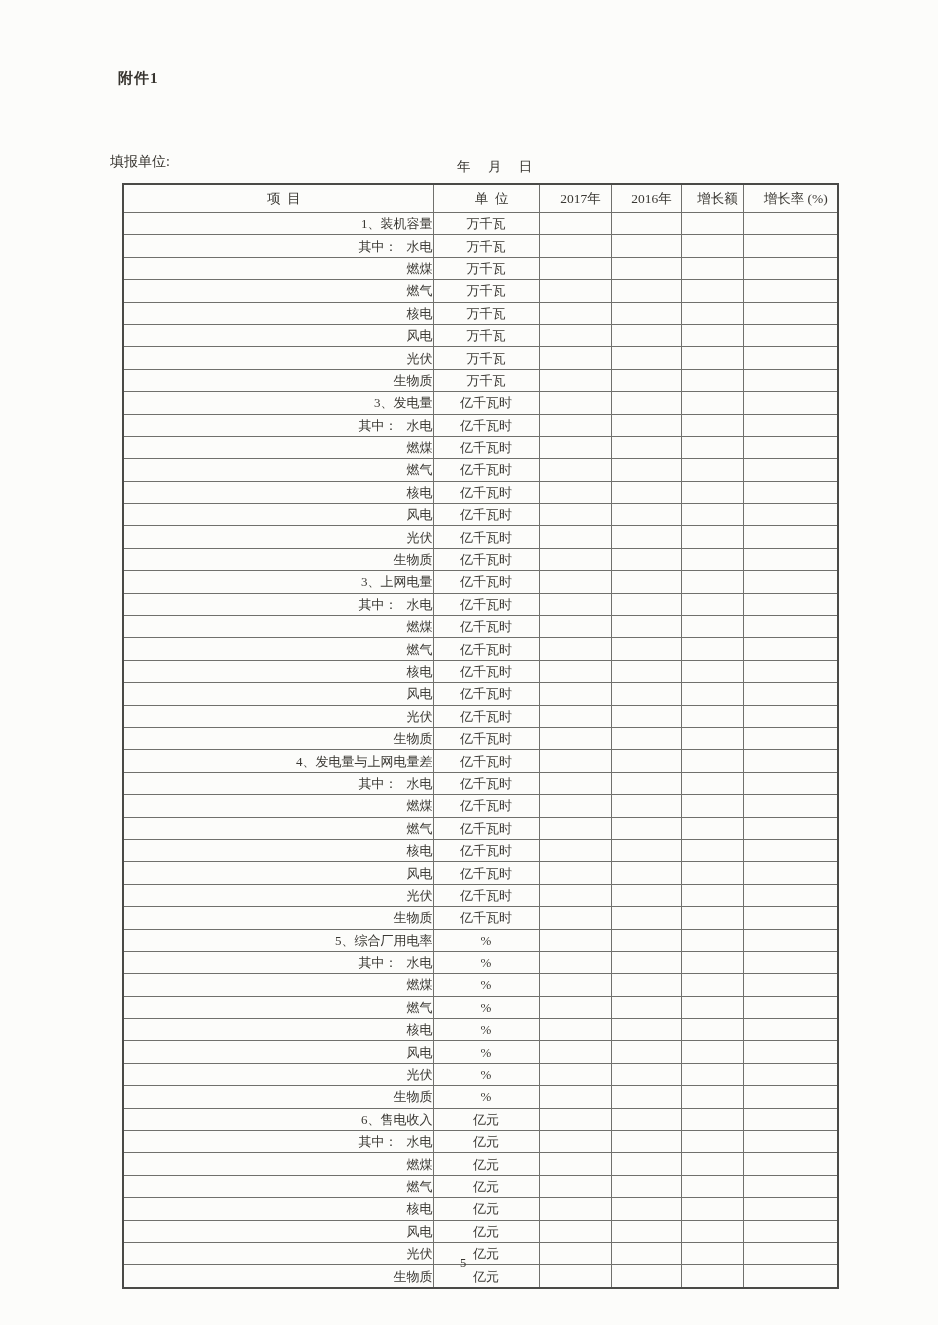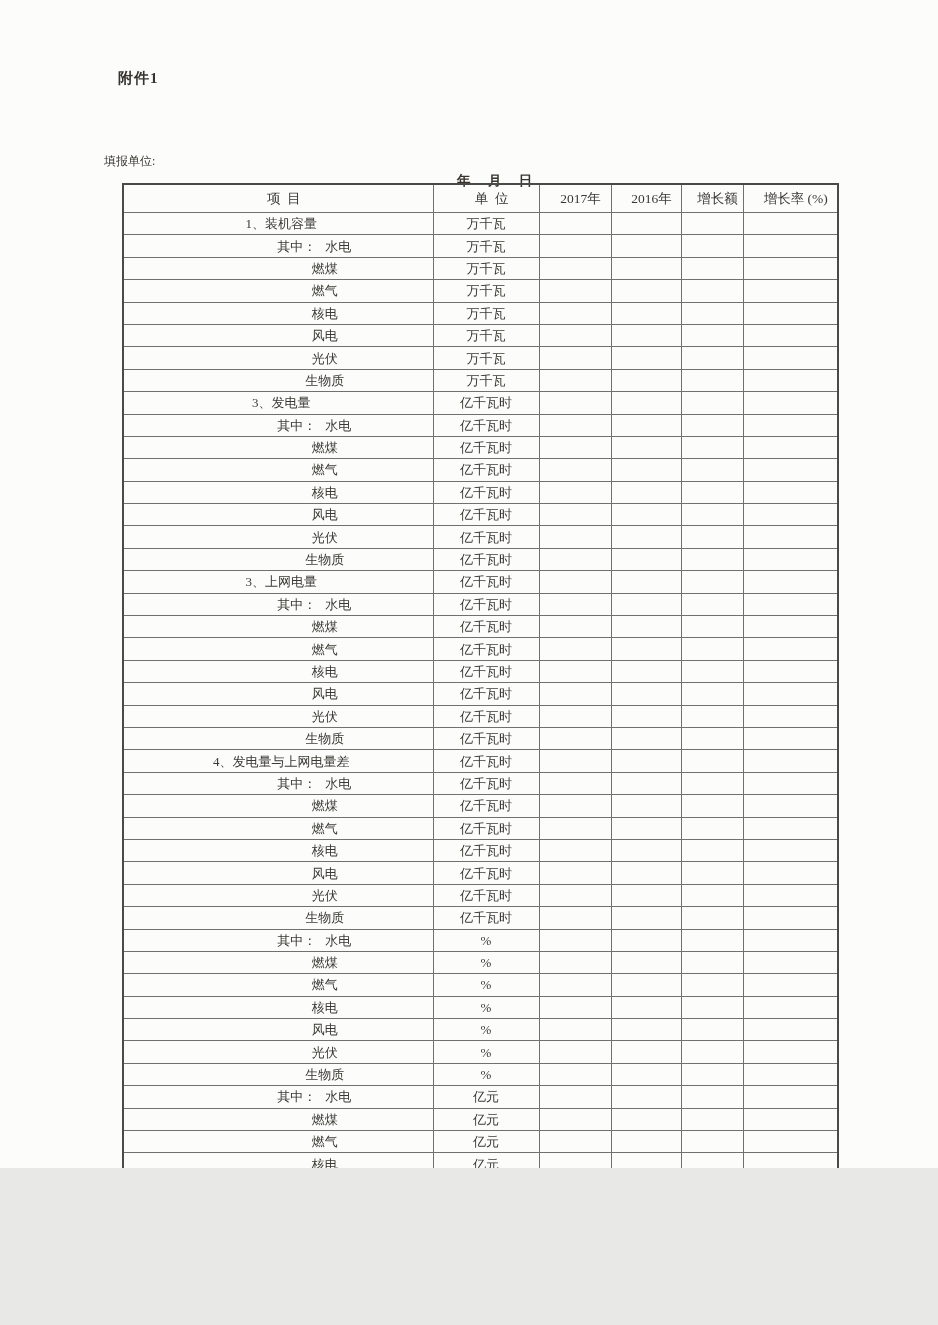--- a/index.html
+++ b/index.html
@@ -1,40 +1,40 @@
 <!DOCTYPE html>
 <html><head>
 <meta charset="utf-8">
 <style>
   html,body{margin:0;padding:0;background:#e8e8e6;}
   .sheet{
-    position:relative;width:938px;height:1168px;margin:0 auto;
+    position:relative;width:938px;height:1325px;margin:0 auto;
     background:#fcfcfa;color:#37342f;
     font-family:"Liberation Serif","DejaVu Serif",serif;
     overflow:hidden;
   }
   .attachment{position:absolute;left:118px;top:69px;font-size:15px;font-weight:600;letter-spacing:1px;}
   .doc-title{position:absolute;left:0;right:0;top:122px;text-align:center;font-size:20px;font-weight:700;letter-spacing:0.5px;}
-  .reporting-unit{position:absolute;left:104px;top:153px;font-size:12px;}
-  .date-line{position:absolute;left:457px;top:172px;font-size:13.5px;word-spacing:14px;font-weight:bold;}
+  .reporting-unit{position:absolute;left:110px;top:153px;font-size:14px;}
+  .date-line{position:absolute;left:457px;top:158px;font-size:13.5px;word-spacing:14px;}
   table.main{
     position:absolute;left:122px;top:183px;width:715px;
     border-collapse:collapse;table-layout:fixed;
     border:2px solid #4a4a47;
   }
   table.main th, table.main td{
     border:1px solid #70706c;
     padding:0;
     overflow:hidden;white-space:pre;
   }
   table.main th{
     height:27px;font-size:13.5px;font-weight:500;text-align:center;color:#3a3833;padding-left:11px;
   }
   table.main td{height:21.4px;font-size:13px;line-height:21px;color:#3a3833;}
-  td.item-cell{text-align:center;}
+  td.item-cell{text-align:right;}
   tr.section td.item-cell{padding-left:6px;}
   tr.sub-first td.item-cell{padding-left:72px;}
   tr.sub td.item-cell{padding-left:93px;}
   .row-prefix{margin-right:9px;}
   td.unit-cell{text-align:center;}
   td.value-cell{background:transparent;}
   .page-number{position:absolute;left:448px;top:1256px;width:30px;text-align:center;font-size:12.5px;}
 </style>
 </head>
 <body>
@@ -317,71 +317,87 @@
       <td class="value-cell"></td>
     </tr>
         <tr class="sub">
       <td class="item-cell"><span>生物质</span></td>
       <td class="unit-cell">亿千瓦时</td>
       <td class="value-cell"></td>
       <td class="value-cell"></td>
       <td class="value-cell"></td>
       <td class="value-cell"></td>
     </tr>
-        <tr class="sub-first">
-      <td class="item-cell"><span class="row-prefix">其中：</span><span>水电</span></td>
-      <td class="unit-cell">%</td>
-      <td class="value-cell"></td>
-      <td class="value-cell"></td>
-      <td class="value-cell"></td>
-      <td class="value-cell"></td>
-    </tr>
-        <tr class="sub">
-      <td class="item-cell"><span>燃煤</span></td>
-      <td class="unit-cell">%</td>
-      <td class="value-cell"></td>
-      <td class="value-cell"></td>
-      <td class="value-cell"></td>
-      <td class="value-cell"></td>
-    </tr>
-        <tr class="sub">
-      <td class="item-cell"><span>燃气</span></td>
-      <td class="unit-cell">%</td>
-      <td class="value-cell"></td>
-      <td class="value-cell"></td>
-      <td class="value-cell"></td>
-      <td class="value-cell"></td>
-    </tr>
-        <tr class="sub">
-      <td class="item-cell"><span>核电</span></td>
-      <td class="unit-cell">%</td>
-      <td class="value-cell"></td>
-      <td class="value-cell"></td>
-      <td class="value-cell"></td>
-      <td class="value-cell"></td>
-    </tr>
-        <tr class="sub">
-      <td class="item-cell"><span>风电</span></td>
-      <td class="unit-cell">%</td>
-      <td class="value-cell"></td>
-      <td class="value-cell"></td>
-      <td class="value-cell"></td>
-      <td class="value-cell"></td>
-    </tr>
-        <tr class="sub">
-      <td class="item-cell"><span>光伏</span></td>
-      <td class="unit-cell">%</td>
-      <td class="value-cell"></td>
-      <td class="value-cell"></td>
-      <td class="value-cell"></td>
-      <td class="value-cell"></td>
-    </tr>
-        <tr class="sub">
-      <td class="item-cell"><span>生物质</span></td>
-      <td class="unit-cell">%</td>
+        <tr class="section">
+      <td class="item-cell"><span>5、综合厂用电率</span></td>
+      <td class="unit-cell">%</td>
+      <td class="value-cell"></td>
+      <td class="value-cell"></td>
+      <td class="value-cell"></td>
+      <td class="value-cell"></td>
+    </tr>
+        <tr class="sub-first">
+      <td class="item-cell"><span class="row-prefix">其中：</span><span>水电</span></td>
+      <td class="unit-cell">%</td>
+      <td class="value-cell"></td>
+      <td class="value-cell"></td>
+      <td class="value-cell"></td>
+      <td class="value-cell"></td>
+    </tr>
+        <tr class="sub">
+      <td class="item-cell"><span>燃煤</span></td>
+      <td class="unit-cell">%</td>
+      <td class="value-cell"></td>
+      <td class="value-cell"></td>
+      <td class="value-cell"></td>
+      <td class="value-cell"></td>
+    </tr>
+        <tr class="sub">
+      <td class="item-cell"><span>燃气</span></td>
+      <td class="unit-cell">%</td>
+      <td class="value-cell"></td>
+      <td class="value-cell"></td>
+      <td class="value-cell"></td>
+      <td class="value-cell"></td>
+    </tr>
+        <tr class="sub">
+      <td class="item-cell"><span>核电</span></td>
+      <td class="unit-cell">%</td>
+      <td class="value-cell"></td>
+      <td class="value-cell"></td>
+      <td class="value-cell"></td>
+      <td class="value-cell"></td>
+    </tr>
+        <tr class="sub">
+      <td class="item-cell"><span>风电</span></td>
+      <td class="unit-cell">%</td>
+      <td class="value-cell"></td>
+      <td class="value-cell"></td>
+      <td class="value-cell"></td>
+      <td class="value-cell"></td>
+    </tr>
+        <tr class="sub">
+      <td class="item-cell"><span>光伏</span></td>
+      <td class="unit-cell">%</td>
+      <td class="value-cell"></td>
+      <td class="value-cell"></td>
+      <td class="value-cell"></td>
+      <td class="value-cell"></td>
+    </tr>
+        <tr class="sub">
+      <td class="item-cell"><span>生物质</span></td>
+      <td class="unit-cell">%</td>
+      <td class="value-cell"></td>
+      <td class="value-cell"></td>
+      <td class="value-cell"></td>
+      <td class="value-cell"></td>
+    </tr>
+        <tr class="section">
+      <td class="item-cell"><span>6、售电收入</span></td>
+      <td class="unit-cell">亿元</td>
       <td class="value-cell"></td>
       <td class="value-cell"></td>
       <td class="value-cell"></td>
       <td class="value-cell"></td>
     </tr>
         <tr class="sub-first">
       <td class="item-cell"><span class="row-prefix">其中：</span><span>水电</span></td>
       <td class="unit-cell">亿元</td>
       <td class="value-cell"></td>
       <td class="value-cell"></td>

